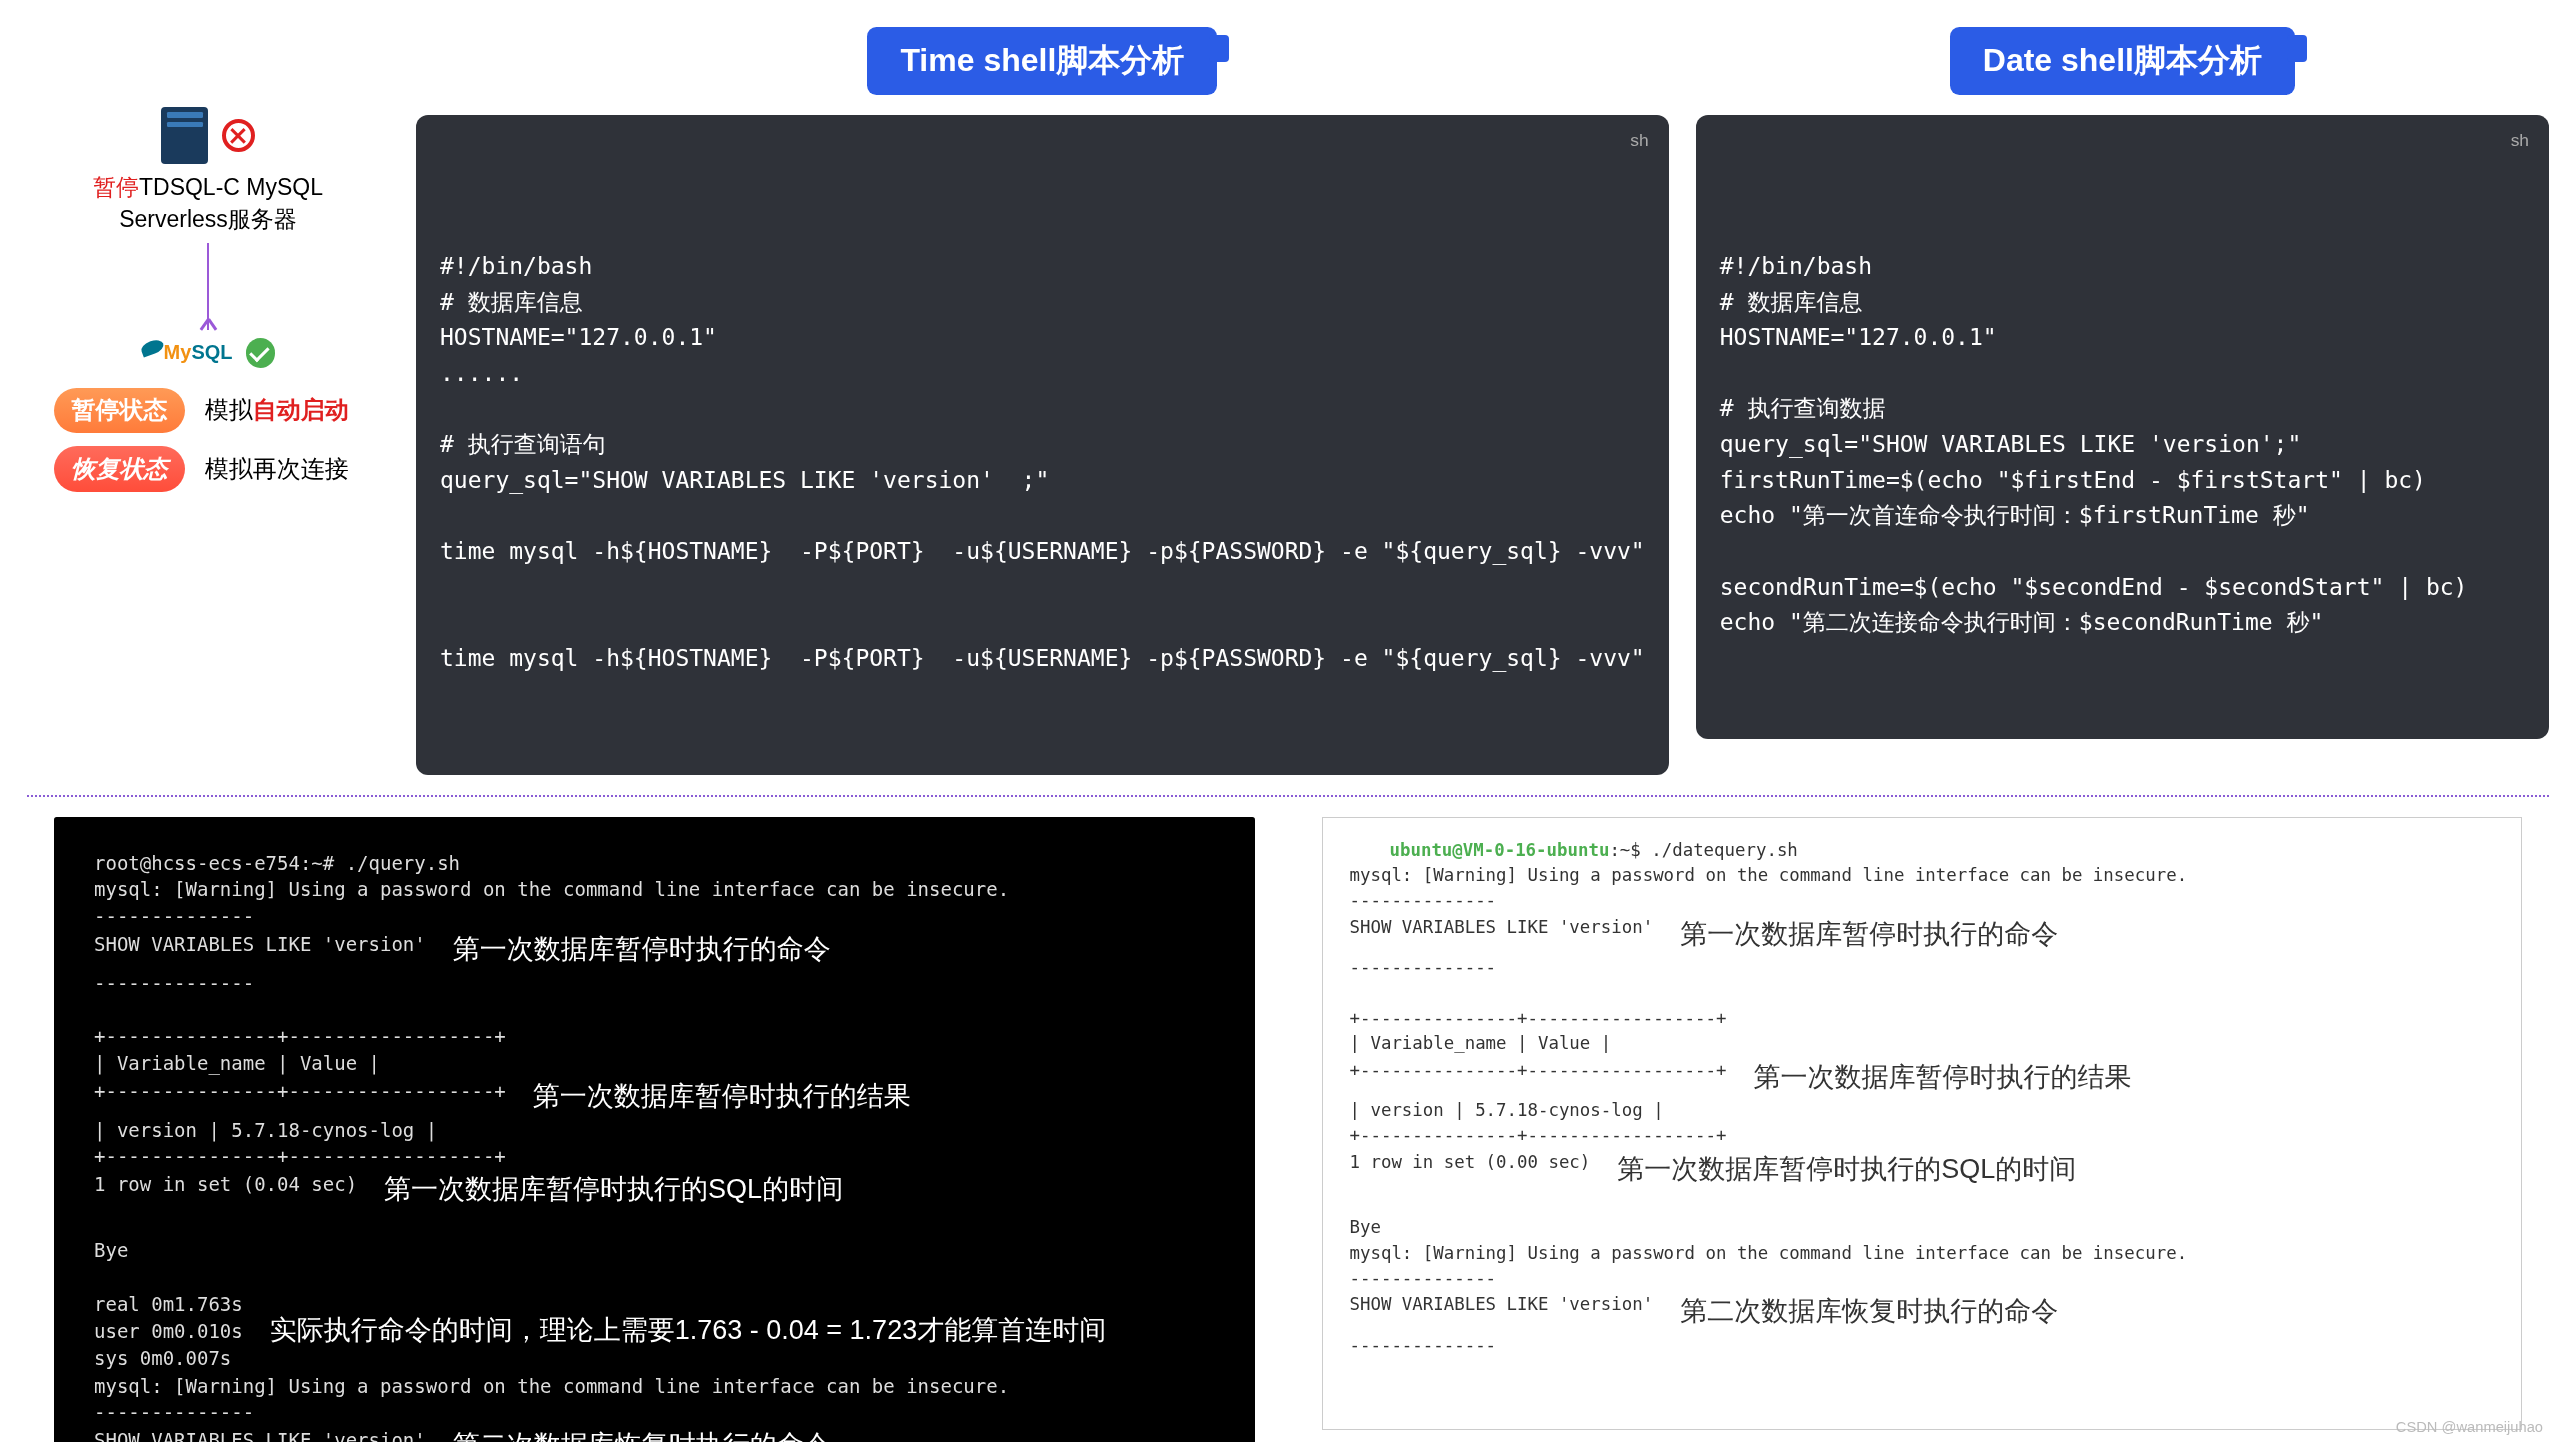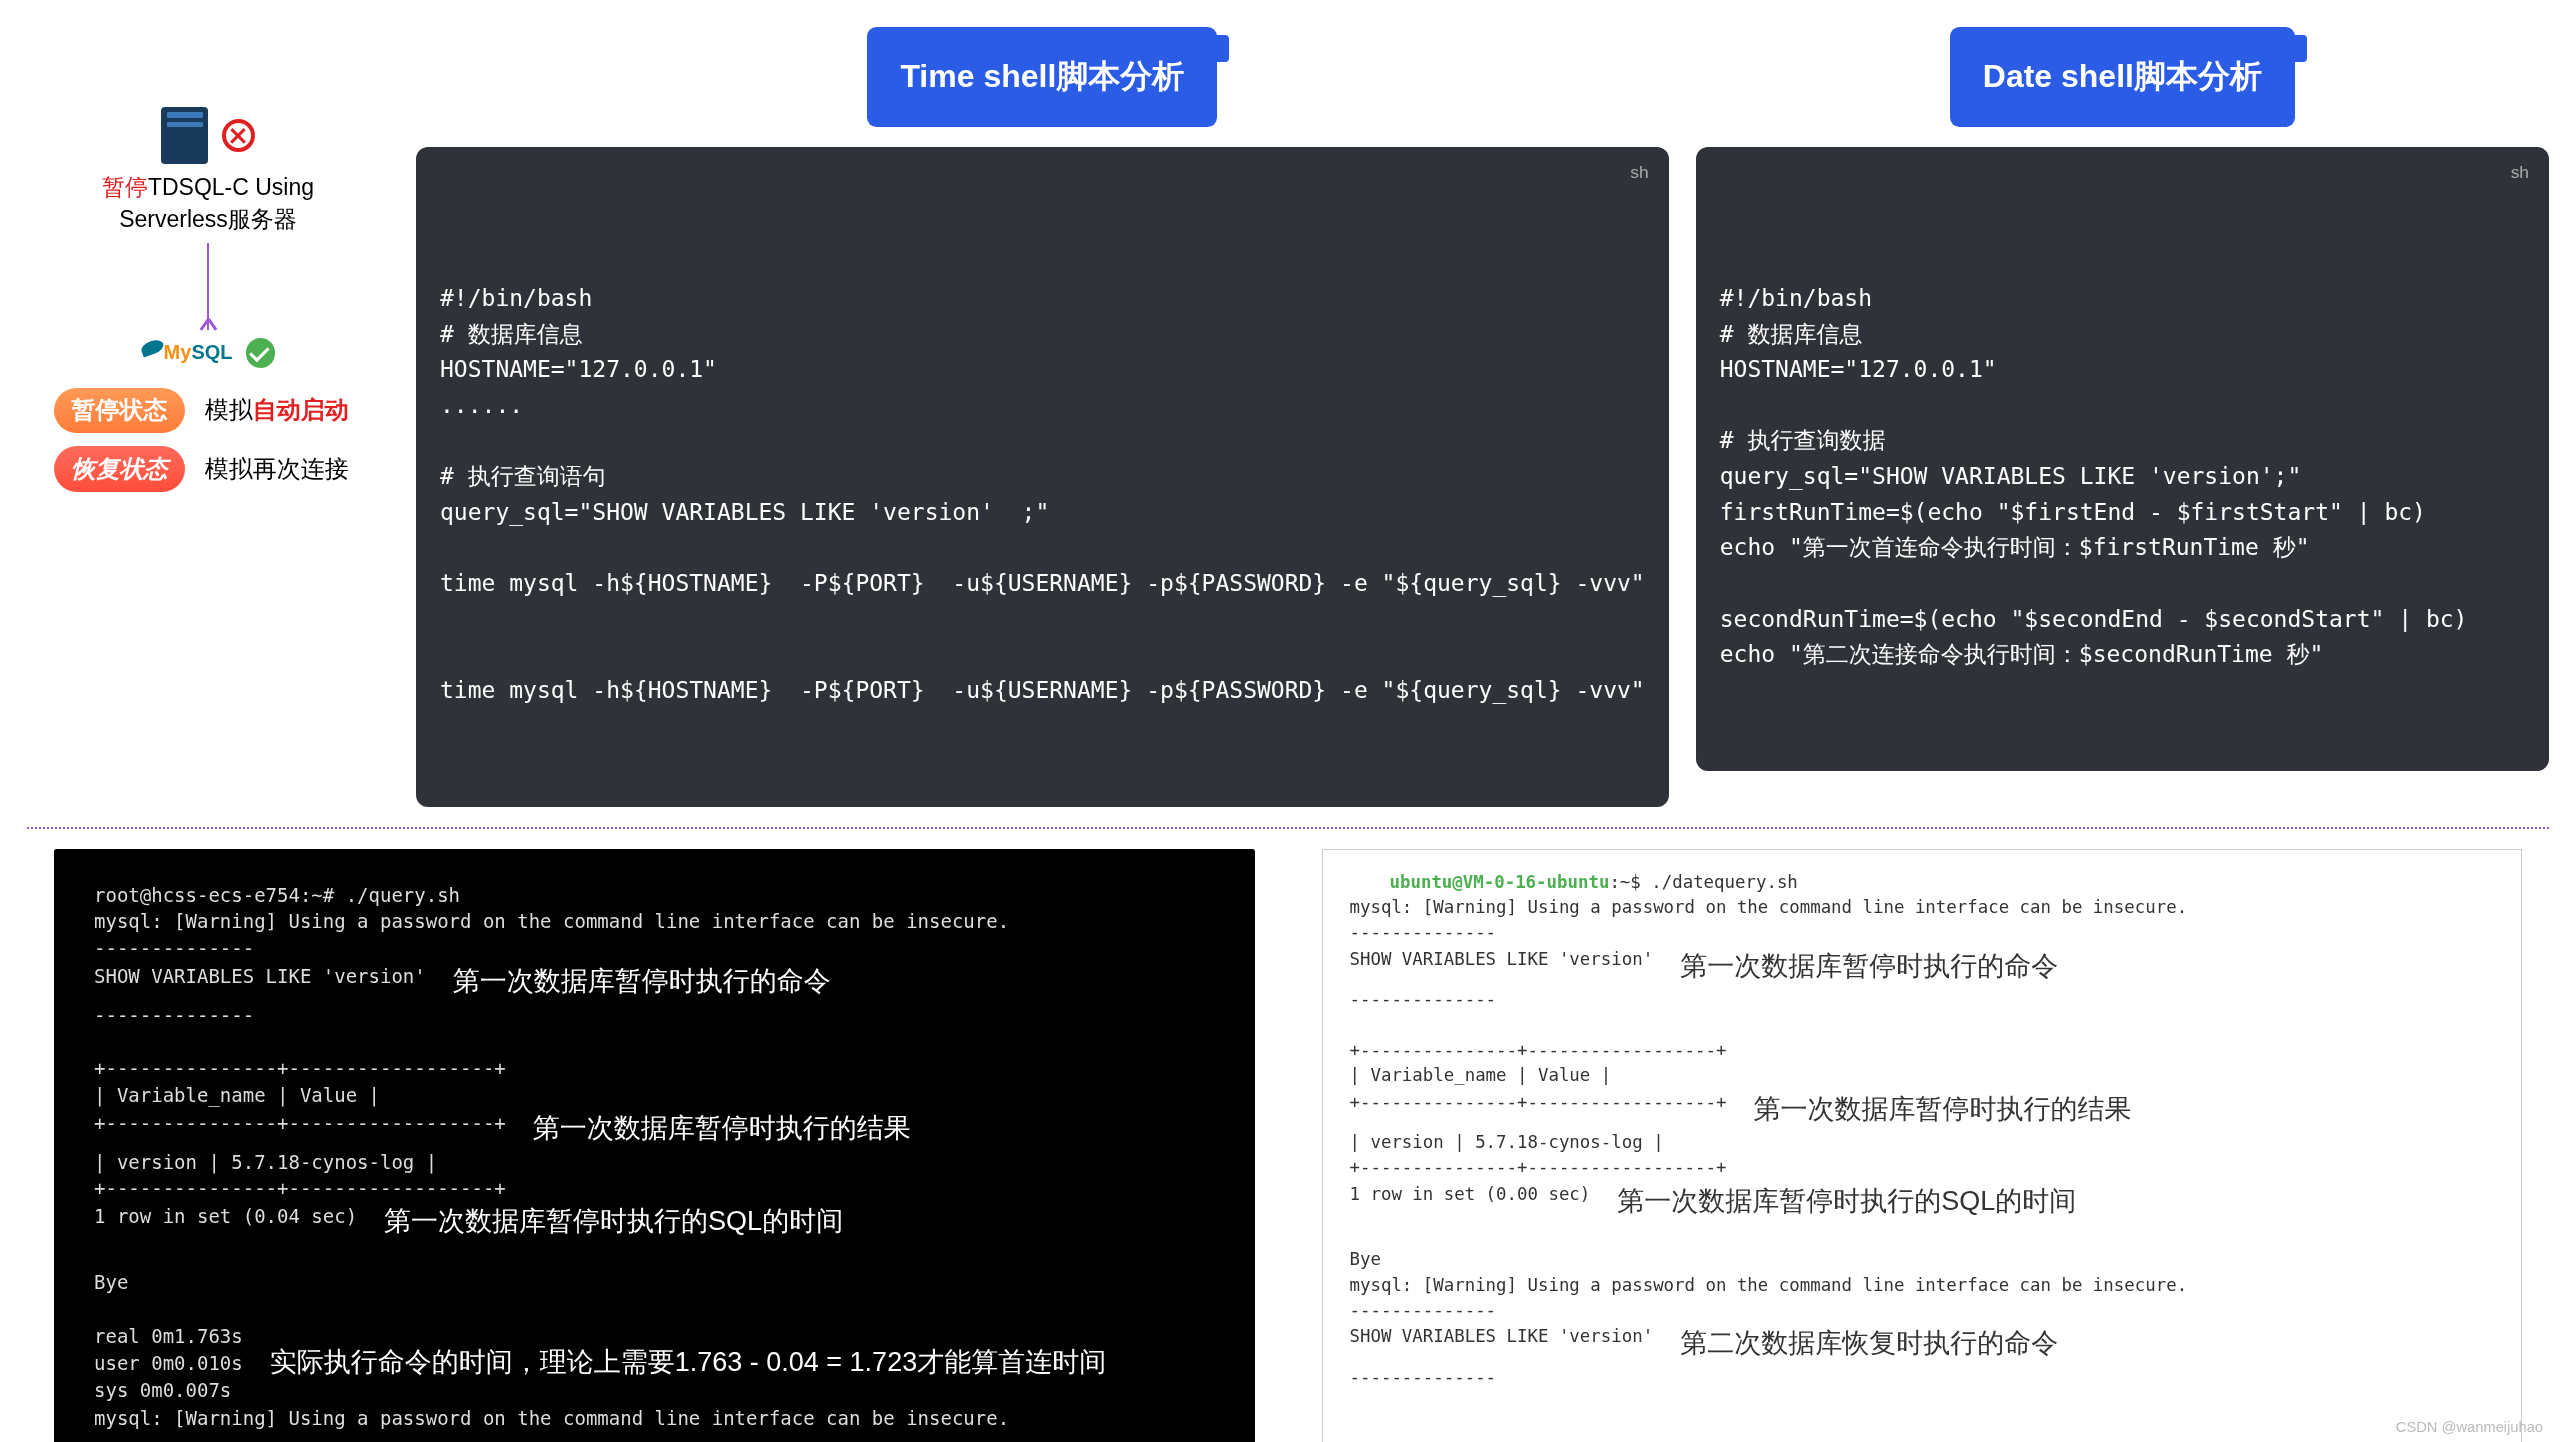--- a/index.html
+++ b/index.html
@@ -10,21 +10,21 @@
     height: 1443px;
     transform-origin: top left;
     position: relative;
   }
   .top-row { display: flex; padding: 27px 27px 0 27px; gap: 27px; }
   .left-col { width: 362px; flex-shrink: 0; padding-top: 80px; display:flex; flex-direction:column; align-items:center;}
   .mid-col  { flex: 1; }
   .right-col{ flex: 1; }
   .title-tab {
     display: inline-block; background: #2b5ce6; color: #fff; font-weight: 700;
-    font-size: 32px; padding: 28px 33px; border-radius: 9.4px; position: relative;
+    font-size: 32px; padding: 12px 33px; border-radius: 9.4px; position: relative;
     margin: 0 auto 20px auto;
   }
   .title-tab::after {
     content:""; position:absolute; right:-12px; top:8px; width:20px; height:27px;
     background:#2b5ce6; border-radius:4px;
   }
   .title-wrap { text-align:center; }
   .code-card {
     background:#2f3239; color:#fff; border-radius:12px; padding:27px 24px;
     font-family: Consolas, monospace; font-size:23px; line-height:1.55;
@@ -69,21 +69,21 @@
 </head>
 <body>
 
 <div class="top-row">
   <div class="left-col">
     <div class="icon-row">
       <div class="server-icon"></div>
       <div class="x-circle"></div>
     </div>
     <div class="cap">
-      <span class="red">暂停</span><span id="cap-rest">TDSQL-C Using</span>
+      <span class="red">暂停</span><span id="cap-rest">TDSQL-C MySQL</span>
     <div>Serverless服务器</div></div>
     <div class="arrow"></div>
     <div class="icon-row">
       <span class="mysql-logo"><span class="dolphin"></span>My<span class="sql">SQL</span></span>
       <div class="check-circle"></div>
     </div>
     <div class="state-row">
       <span class="pill pill-orange">暂停状态</span>
       <span class="state-text">
         <span>模拟</span><span class="red">自动启动</span>

